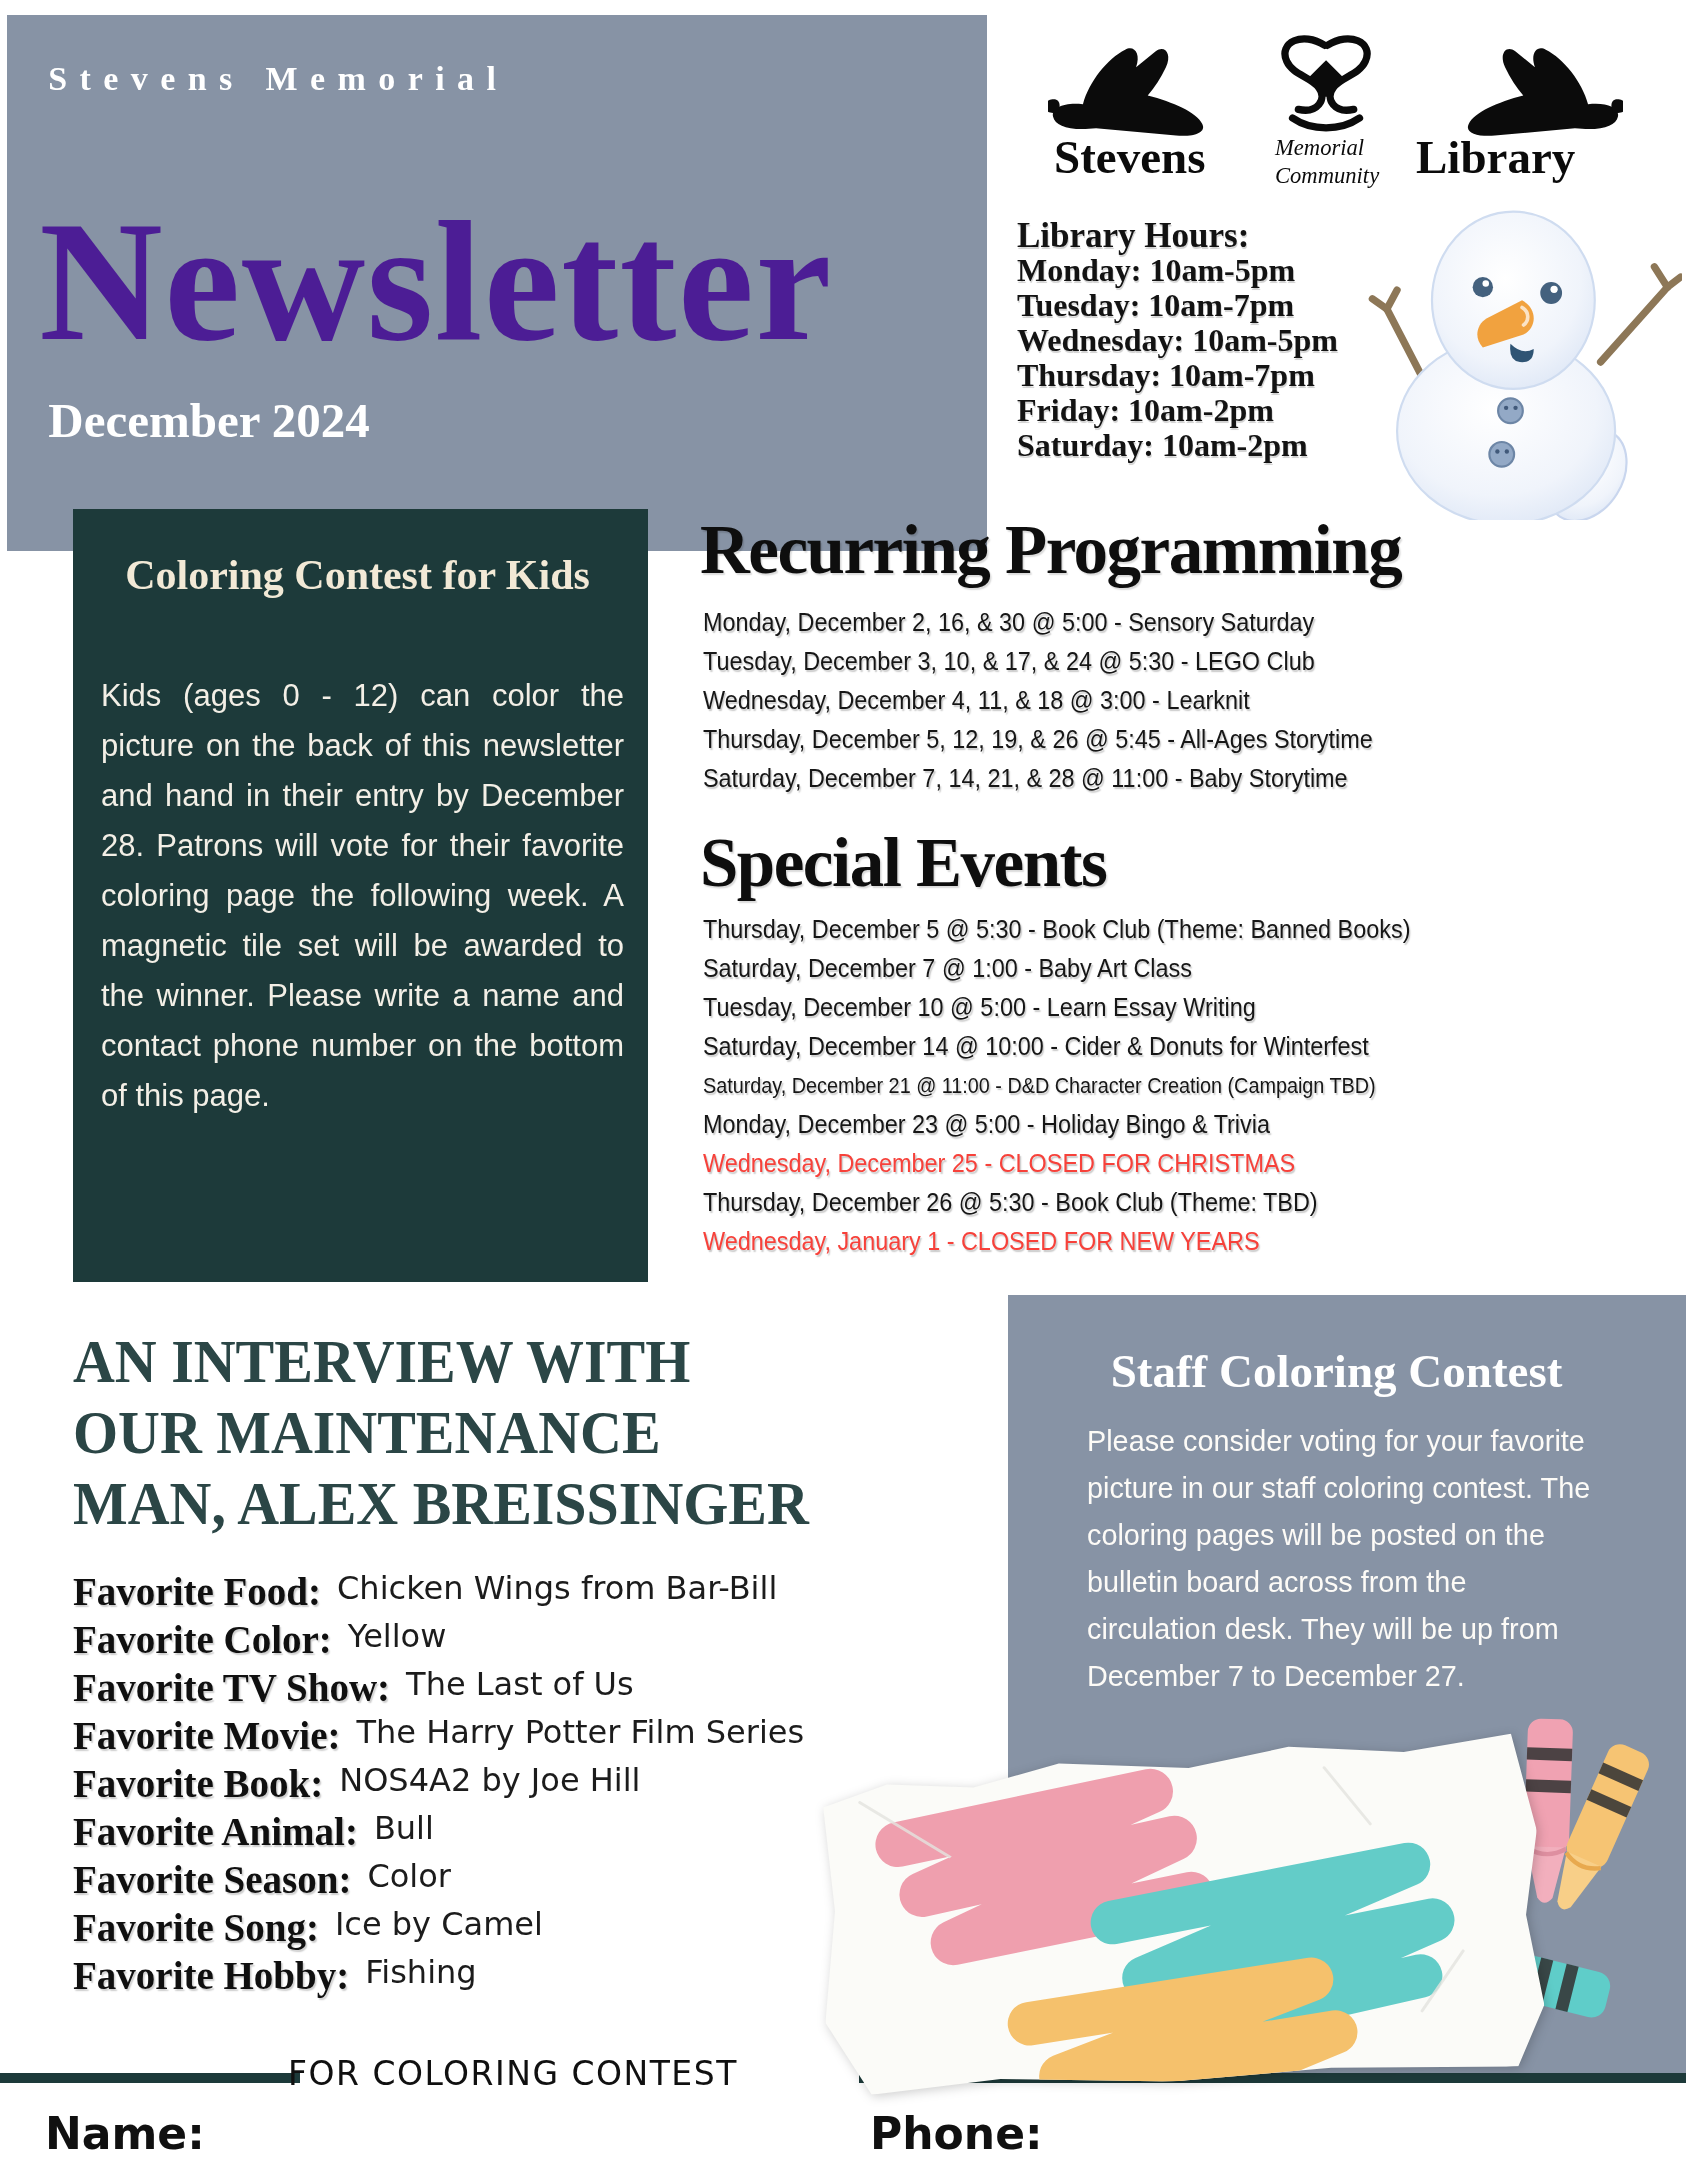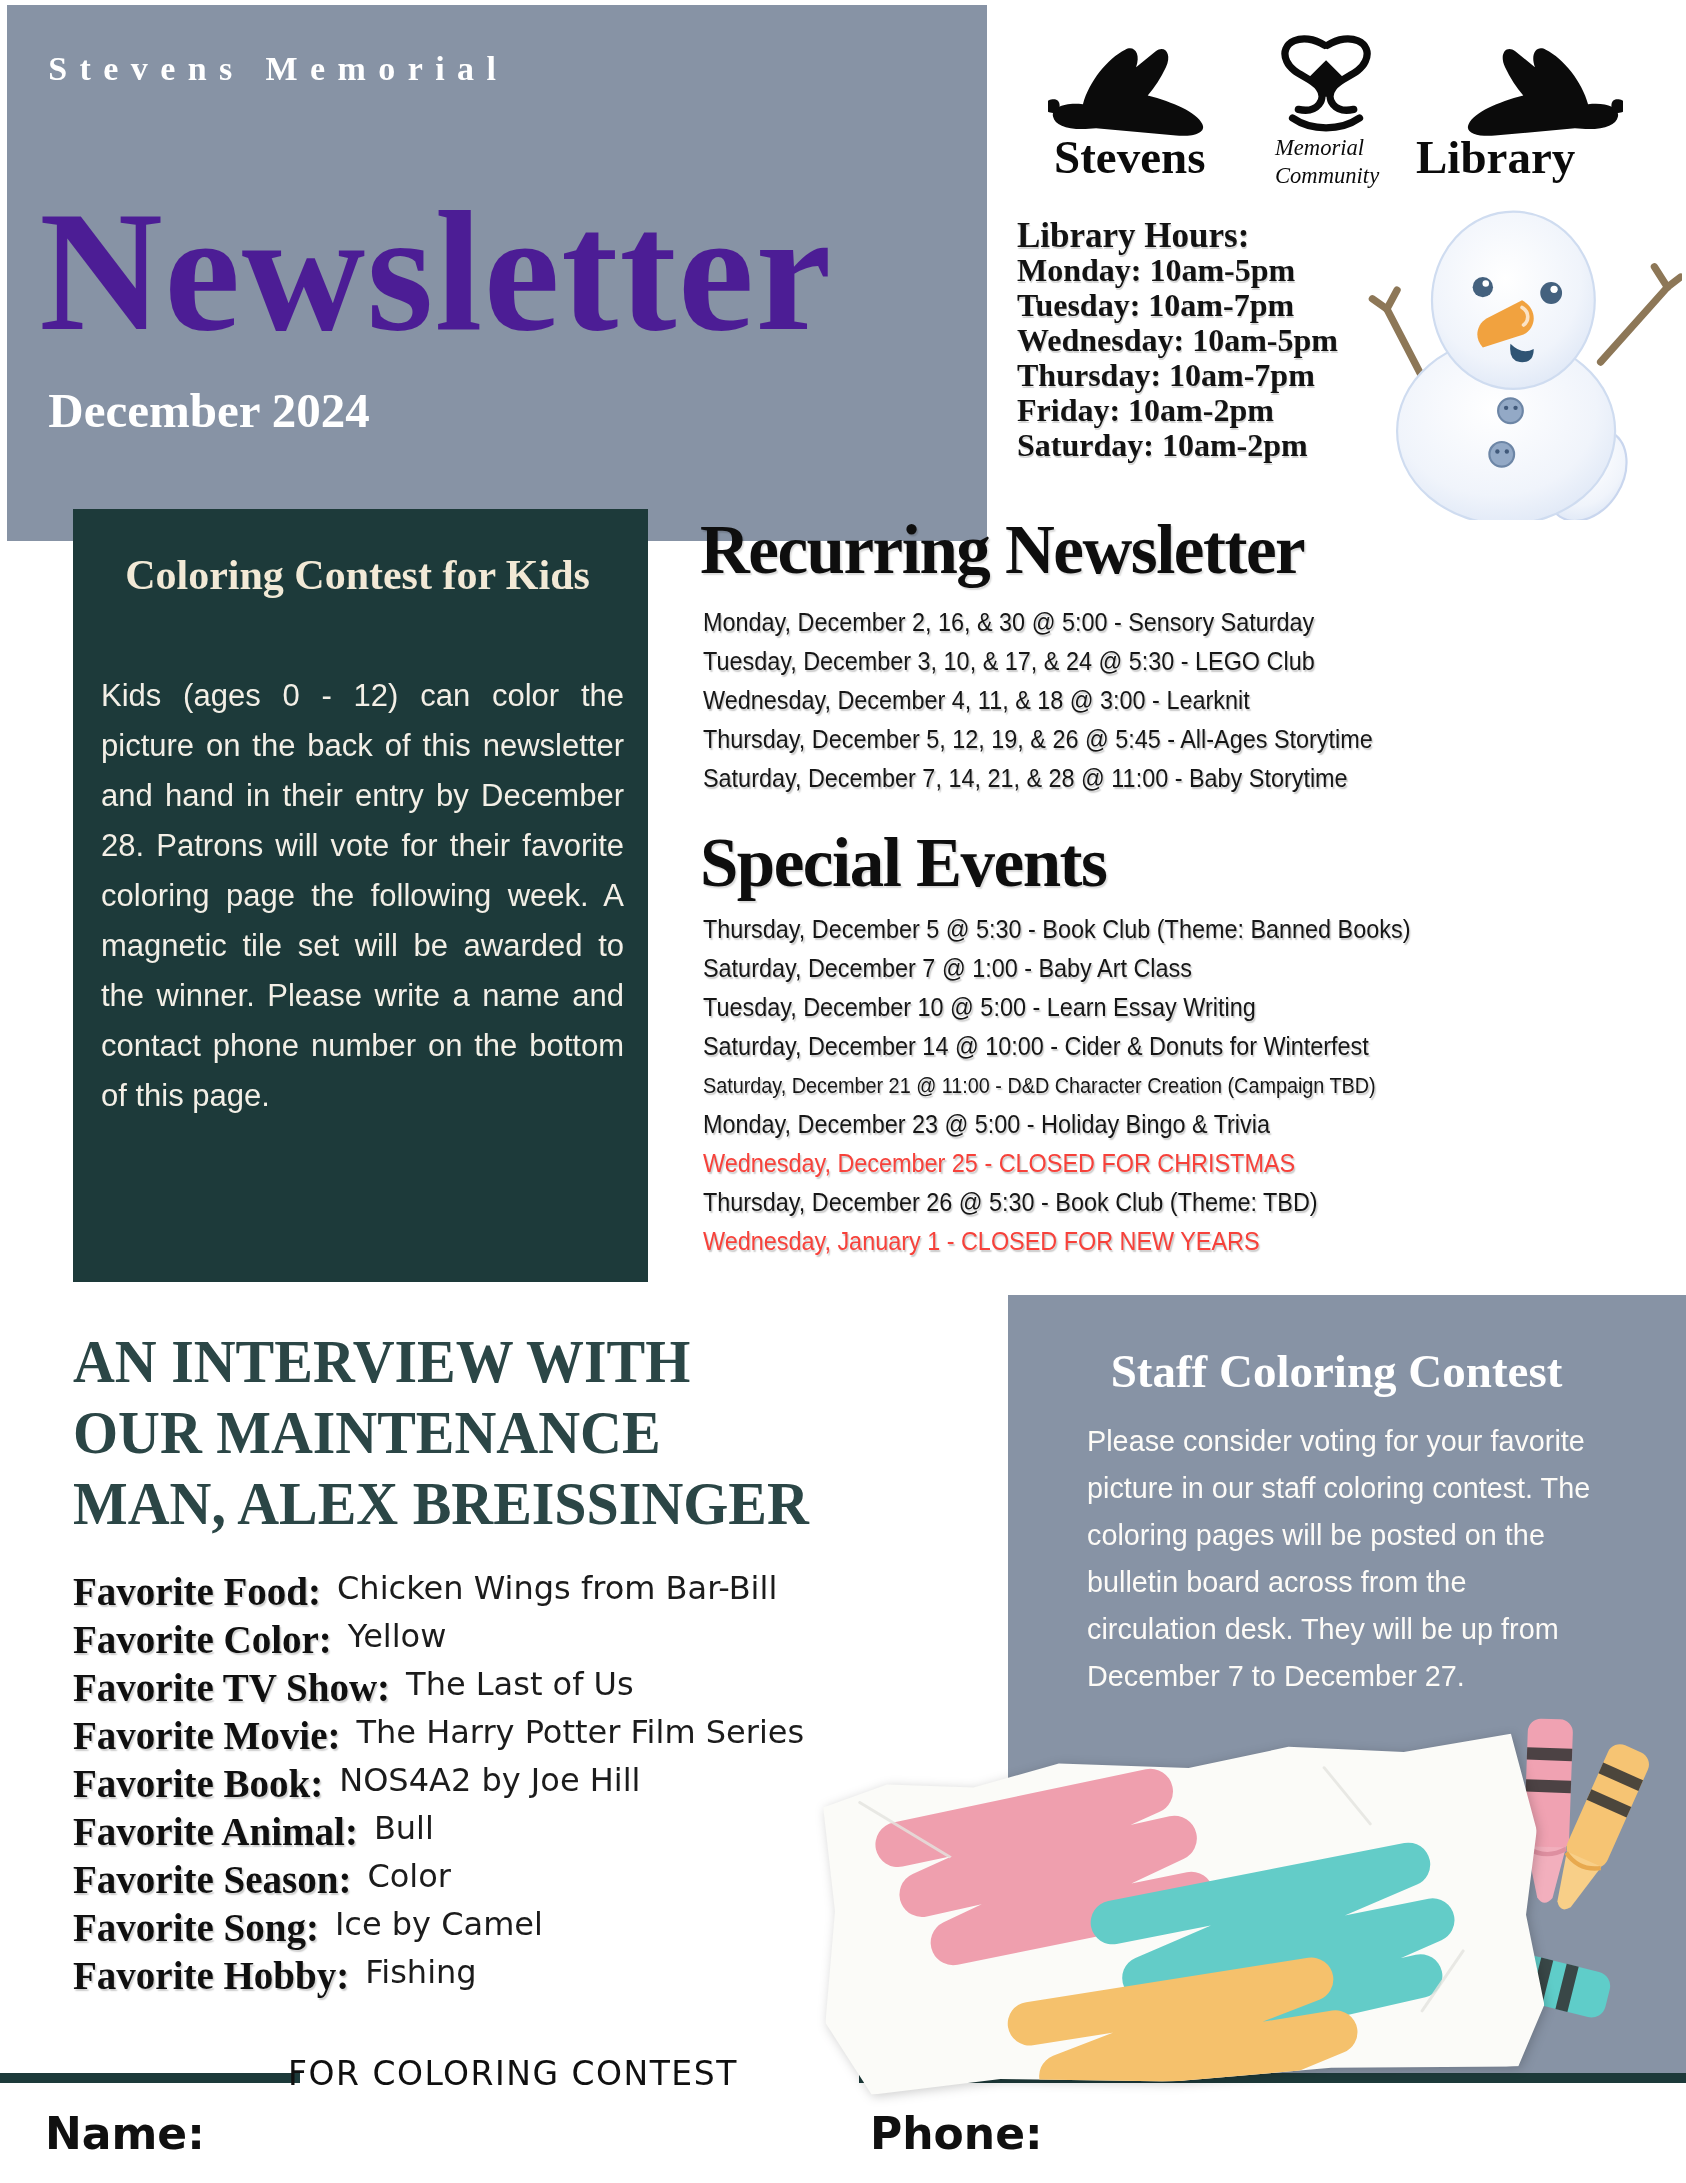--- a/index.html
+++ b/index.html
@@ -15,21 +15,21 @@
   }
   *{margin:0;padding:0;box-sizing:border-box;}
   html,body{background:#e8e8e8;}
   .page{
     position:relative;width:1687px;height:2183px;background:#ffffff;
     font-family:"Liberation Sans",sans-serif;color:var(--text_dark);
     overflow:hidden;margin:0 auto;
   }
   
   .masthead{
-    position:absolute;left:7.3px;top:5px;width:980px;height:536px;
+    position:absolute;left:7.3px;top:15px;width:980px;height:536px;
     background:var(--slate);
   }
   .org-line{
     position:absolute;left:41px;color:#ffffff;
     font-family:"Liberation Serif",serif;font-weight:700;
     font-size:34px;letter-spacing:12.4px;white-space:nowrap;
   }
   .org-line.l1{top:45px;}
   .org-line.l2{top:93px;}
   .newsletter-title{
@@ -229,21 +229,21 @@
       <circle cx="178" cy="358" r="3" fill="#41597a"></circle>
         <circle cx="191" cy="358" r="3" fill="#41597a"></circle>
     </g>
   </svg>
 
   <div class="kids-card">
     <div class="kids-title">Coloring Contest for Kids</div>
     <div class="kids-body">Kids (ages 0 - 12) can color the picture on the back of this newsletter and hand in their entry by December 28. Patrons will vote for their favorite coloring page the following week. A magnetic tile set will be awarded to the winner. Please write a name and contact phone number on the bottom of this page.</div>
   </div>
 
-  <div class="col-heading recurring-heading">Recurring Newsletter</div>
+  <div class="col-heading recurring-heading">Recurring Programming</div>
   <div class="event-list recurring-list">
     <div class="event">Monday, December 2, 16, &amp; 30 @ 5:00 - Sensory Saturday</div>
     <div class="event">Tuesday, December 3, 10, &amp; 17, &amp; 24 @ 5:30 - LEGO Club</div>
     <div class="event">Wednesday, December 4, 11, &amp; 18 @ 3:00 - Learknit</div>
     <div class="event">Thursday, December 5, 12, 19, &amp; 26 @ 5:45 - All-Ages Storytime</div>
     <div class="event">Saturday, December 7, 14, 21, &amp; 28 @ 11:00 - Baby Storytime</div>
   </div>
 
   <div class="col-heading special-heading">Special Events</div>
   <div class="event-list special-list">

